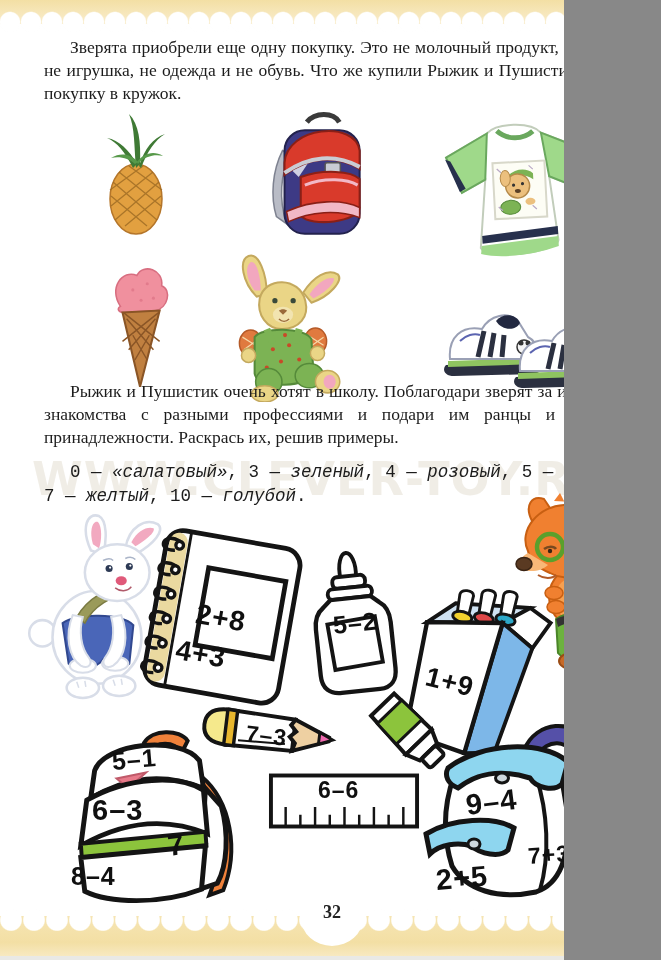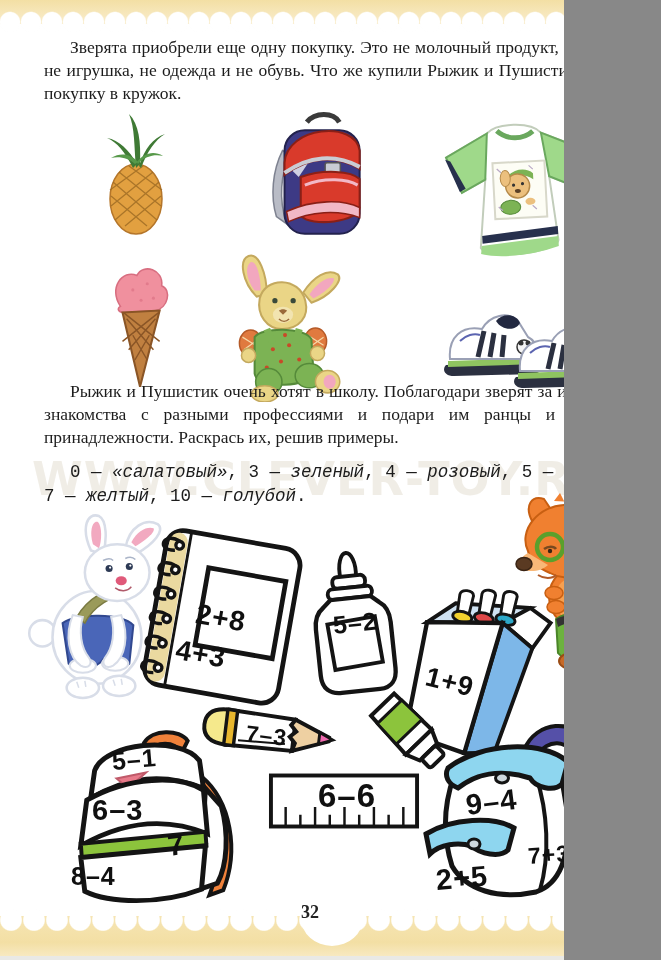--- a/index.html
+++ b/index.html
@@ -15,21 +15,21 @@
   .border-bottom{position:absolute;bottom:0;left:0;width:100%;height:52px;z-index:2;
     background-image:
       radial-gradient(circle 11px at 11px 12px,#ffffff 10.2px,rgba(255,255,255,0) 11.5px),
       linear-gradient(180deg,#f6e5b4 0%,#f3dfa4 60%,#f9ecc9 100%);
     background-size:23px 52px,100% 44px;
     background-repeat:repeat-x,no-repeat;
     background-position:0 0,0 8px;}
   .scan-edge{position:absolute;bottom:0;left:0;width:100%;height:4px;background:#e9e9e6;z-index:3;}
   .page-num-bg{position:absolute;left:301px;top:890px;width:62px;height:56px;border-radius:50%;
     background:#ffffff;z-index:3;}
-  .page-num{position:absolute;left:301px;top:902px;width:62px;z-index:4;
+  .page-num{position:absolute;left:301px;top:902px;width:62px;text-align:center;z-index:4;
     font:bold 18px "Liberation Serif",serif;color:#222;}
   
   .para{position:absolute;left:44px;width:601px;font-size:17.5px;line-height:1.3;
     color:#1c1c1c;text-align:justify;text-indent:26px;z-index:4;}
   .p1{top:36px;}
   .p2{top:380px;}
   .color-key{position:absolute;left:44px;top:461px;width:598px;font-size:17.5px;line-height:1.35;
     color:#1c1c1c;text-indent:26px;z-index:4;font-family:Liberation Mono, monospace;}
   .color-key .key-name{font-style:italic;}
   .watermark{position:absolute;left:32px;top:452px;width:640px;z-index:3;pointer-events:none;
@@ -332,21 +332,21 @@
       <path d="M8 118 C34 102 76 100 96 112 L90 134 C82 142 62 138 54 130 C40 126 22 128 12 138 Z" fill="#8ed6ef" stroke="#141414" stroke-width="5"></path>
       <ellipse cx="56" cy="128" rx="6" ry="5" fill="#cfd8dd" stroke="#141414" stroke-width="3"></ellipse>
     </svg>
   </div>
 
   <div class="lbl" style="left:196px;top:598px;transform:rotate(10deg);font-size:28px">2+8</div>
   <div class="lbl" style="left:176px;top:634px;transform:rotate(10deg);font-size:28px">4+3</div>
   <div class="lbl" style="left:333px;top:611px;transform:rotate(-6deg);font-size:25px">5–2</div>
   <div class="lbl" style="left:426px;top:661px;transform:rotate(14deg);font-size:27px">1+9</div>
   <div class="lbl" style="left:246px;top:720px;transform:rotate(7deg);font-size:23px">7–3</div>
-  <div class="lbl" style="left:318px;top:777px;font-size:33px">6–6</div>
+  <div class="lbl" style="left:318px;top:777px;font-size:23px">6–6</div>
   <div class="lbl" style="left:112px;top:747px;transform:rotate(-5deg);font-size:25px">5–1</div>
   <div class="lbl" style="left:92px;top:794px;font-size:29px">6–3</div>
   <div class="lbl" style="left:168px;top:830px;transform:rotate(-8deg);font-size:29px">7</div>
   <div class="lbl" style="left:71px;top:862px;font-size:25px">8–4</div>
   <div class="lbl" style="left:466px;top:789px;transform:rotate(-7deg);font-size:29px">9–4</div>
   <div class="lbl" style="left:528px;top:843px;transform:rotate(-4deg);font-size:23px">7+3</div>
   <div class="lbl" style="left:436px;top:864px;transform:rotate(-5deg);font-size:29px">2+5</div>
 
   <div class="border-bottom"></div>
   <div class="page-num-bg"></div>

